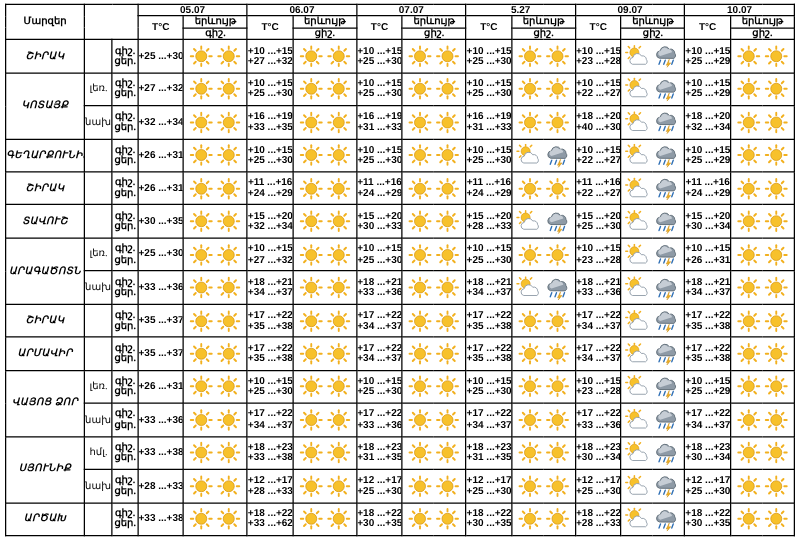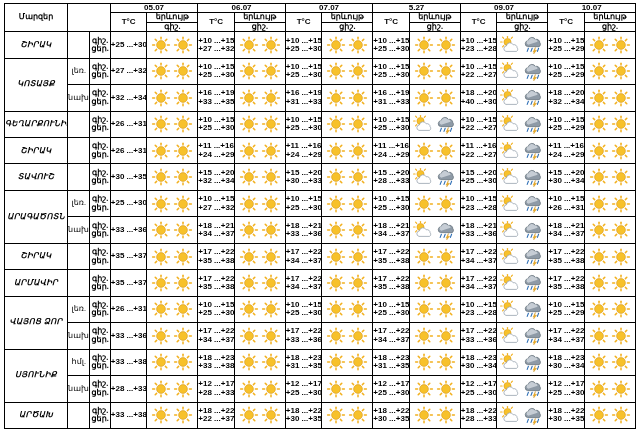--- a/index.html
+++ b/index.html
@@ -3086,21 +3086,21 @@
                     <line x1="17.4" y1="9" x2="19.4" y2="9"></line>
                     <line x1="5.2" y1="3.2" x2="6.6" y2="4.6"></line>
                     <line x1="15.4" y1="13.4" x2="16.8" y2="14.8"></line>
                     <line x1="16.8" y1="3.2" x2="15.4" y2="4.6"></line>
                     <line x1="6.6" y1="13.4" x2="5.2" y2="14.8"></line>
                   </g>
                 </g>
               </svg>
             </div>
           </td>
-          <td class="tempcell"><span class="t1">+18 ...+22</span><span class="t2">+22 ...+37</span></td>
+          <td class="tempcell"><span class="t1">+18 ...+22</span><span class="t2">+33 ...+62</span></td>
           <td class="iconcell" colspan="2">
             <div class="icon-wrap">
               <svg class="wxi" width="22" height="18" viewBox="0 0 22 18">
                 <g>
                   <circle cx="11" cy="9" r="4.4" fill="#F7C12B" stroke="#D79510" stroke-width="0.6"></circle>
                   <g stroke="#F2B01E" stroke-width="1.5" stroke-linecap="round">
                     <line x1="11" y1="1.2" x2="11" y2="3.1"></line>
                     <line x1="11" y1="14.9" x2="11" y2="16.8"></line>
                     <line x1="2.6" y1="9" x2="4.6" y2="9"></line>
                     <line x1="17.4" y1="9" x2="19.4" y2="9"></line>

